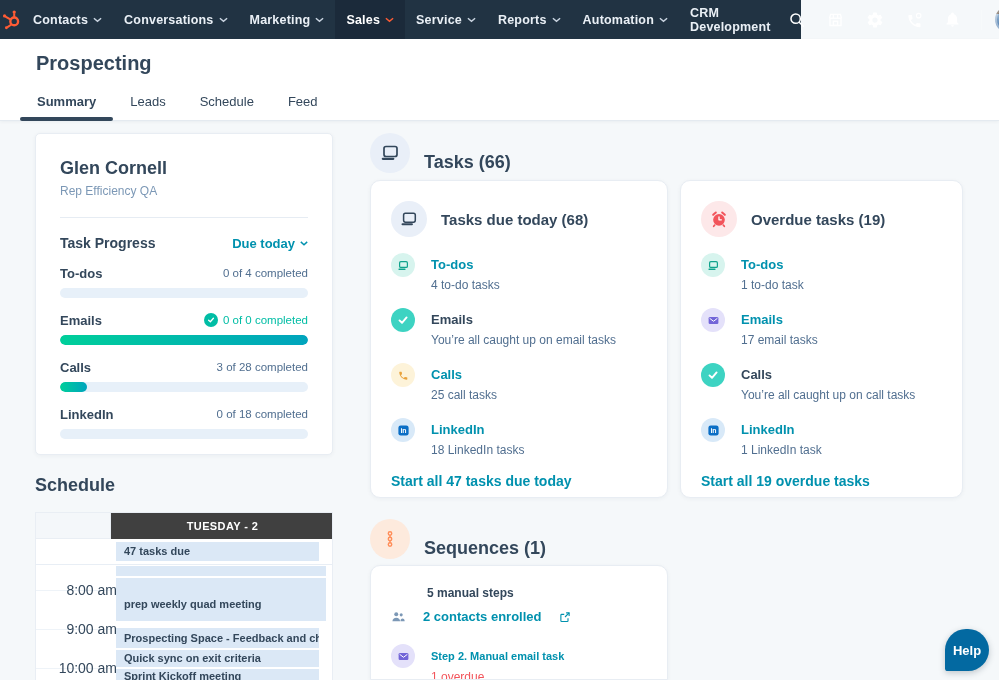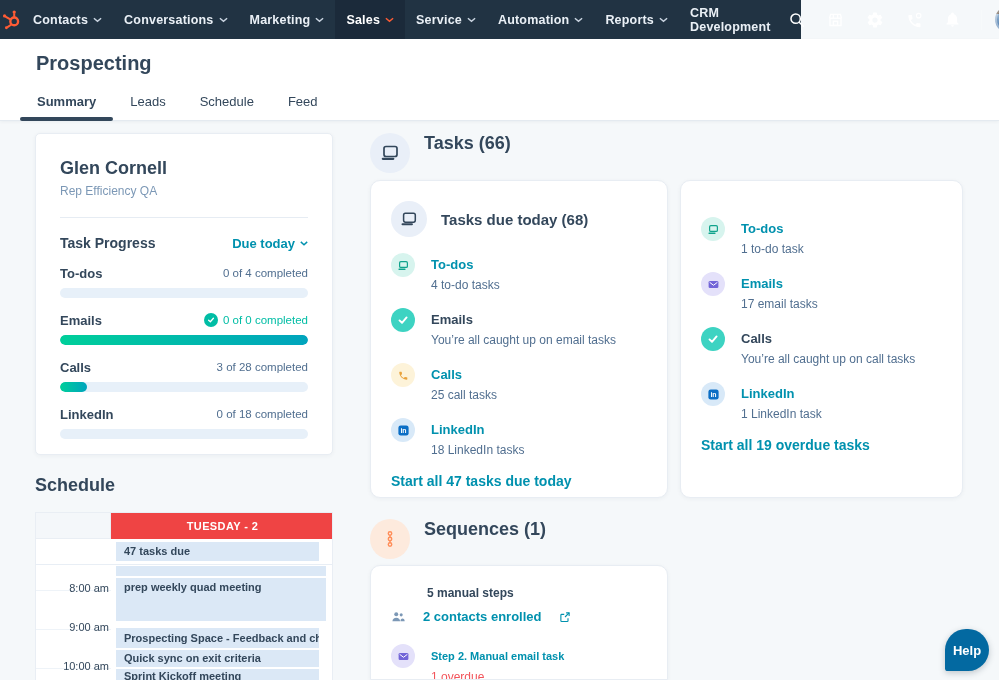--- a/index.html
+++ b/index.html
@@ -50,28 +50,28 @@
   .p-status { font-size:11.5px; color:#516f90; display:flex; align-items:center; gap:5px; }
   .p-row.complete .p-status { color:#00bda5; }
   .p-bar { margin-top:7px; height:10px; border-radius:5px; background:#e7f0f9; overflow:hidden; }
   .p-fill { height:100%; border-radius:5px; background:linear-gradient(90deg,#00cf9a 0%,#00a4bd 100%); }
   .mini-check { width:14px; height:14px; border-radius:50%; background:#00bda5; display:flex; align-items:center; justify-content:center; }
 
   
   .schedule-title { position:absolute; left:35px; top:354px; font-size:18px; font-weight:700; color:#33475b; }
   .schedule { position:absolute; left:35px; top:391px; width:298px; height:168px; background:#fff; border:1px solid #e9eef4; border-bottom:none; overflow:hidden; }
   .sch-corner { position:absolute; left:0; top:0; width:75px; height:26px; background:#f4f7fa; border-right:1px solid #e9eef4; border-bottom:1px solid #e9eef4; }
-  .sch-day { position:absolute; left:75px; top:0; width:223px; height:26px; background:#ef4444; color:#fff; font-size:11px; font-weight:700; letter-spacing:.4px; display:flex; align-items:center; justify-content:center; }
+  .sch-day { position:absolute; left:75px; top:0; width:223px; height:26px; background:#404040; color:#fff; font-size:11px; font-weight:700; letter-spacing:.4px; display:flex; align-items:center; justify-content:center; }
   .sch-sep { position:absolute; left:0; top:51px; width:298px; height:1px; background:#e8eef5; }
   .sch-gutterline { position:absolute; left:0; width:75px; height:1px; background:#eef3f8; }
-  .sch-time { position:absolute; left:8px; width:65px; text-align:right; font-size:11px; color:#33475b; }
+  .sch-time { position:absolute; left:16px; width:65px; text-align:right; font-size:14px; color:#33475b; }
   .chip { position:absolute; background:#dbe8f6; color:#33475b; font-size:11px; font-weight:700; padding-left:8px; overflow:hidden; white-space:nowrap; cursor:pointer; }
 
   
-  .section-head { position:absolute; display:flex; align-items:flex-start; gap:14px; }
+  .section-head { position:absolute; display:flex; align-items:flex-end; gap:14px; }
   .section-circle { width:40px; height:40px; border-radius:50%; display:flex; align-items:center; justify-content:center; }
   .section-title { font-size:18px; font-weight:700; color:#33475b; }
   .circle-blue { background:#e9eff8; color:#33475b; }
   .circle-orange { background:#fdeadd; color:#ff8e59; }
 
   .task-card { position:absolute; top:59px; height:318px; border-radius:10px; padding:20px; overflow:hidden; }
   .task-card .card-head { display:flex; align-items:center; gap:14px; }
   .card-circle { width:36px; height:36px; border-radius:50%; display:flex; align-items:center; justify-content:center; flex:none; }
   .circle-red { background:#fde8e9; }
   .card-title { font-size:15px; font-weight:700; color:#33475b; }
@@ -139,27 +139,27 @@
           <polyline points="1,1 5,4.5 9,1" stroke-width="1.6"></polyline>
         </svg>
     </div>
     <div class="nav-item">
       <span>Service</span>
       <svg class="caret" width="9" height="6" viewBox="0 0 10 6" fill="none">
           <polyline points="1,1 5,4.5 9,1" stroke-width="1.6"></polyline>
         </svg>
     </div>
     <div class="nav-item">
+      <span>Reports</span>
+      <svg class="caret" width="9" height="6" viewBox="0 0 10 6" fill="none">
+          <polyline points="1,1 5,4.5 9,1" stroke-width="1.6"></polyline>
+        </svg>
+    </div>
+    <div class="nav-item">
       <span>Automation</span>
-      <svg class="caret" width="9" height="6" viewBox="0 0 10 6" fill="none">
-          <polyline points="1,1 5,4.5 9,1" stroke-width="1.6"></polyline>
-        </svg>
-    </div>
-    <div class="nav-item">
-      <span>Reports</span>
       <svg class="caret" width="9" height="6" viewBox="0 0 10 6" fill="none">
           <polyline points="1,1 5,4.5 9,1" stroke-width="1.6"></polyline>
         </svg>
     </div>
     <div class="nav-item">
       <span>CRM Development</span>
     </div>
   </div>
   <div class="nav-right">
     <span class="nav-icon">
@@ -279,21 +279,21 @@
     <div class="sch-day">TUESDAY - 2</div>
     <div class="chip" style="left:80px; top:29px; width:203px; height:19px; line-height:19px;">47 tasks due</div>
     <div class="sch-sep"></div>
     <div class="sch-gutterline" style="top:77px"></div>
     <div class="sch-gutterline" style="top:116px"></div>
     <div class="sch-gutterline" style="top:155px"></div>
     <div class="sch-time" style="top:69px">8:00 am</div>
     <div class="sch-time" style="top:108px">9:00 am</div>
     <div class="sch-time" style="top:147px">10:00 am</div>
     <div class="chip" style="left:80px; top:53px; width:210px; height:10px;"></div>
-    <div class="chip" style="left:80px; top:65px; width:210px; height:43px; padding-top:3px;">prep weekly quad meeting</div>
+    <div class="chip" style="left:80px; top:65px; width:210px; height:43px; padding-top:20px;">prep weekly quad meeting</div>
     <div class="chip" style="left:80px; top:115px; width:203px; height:20px; line-height:20px;">Prospecting Space - Feedback and chat</div>
     <div class="chip" style="left:80px; top:137px; width:203px; height:17px; line-height:17px;">Quick sync on exit criteria</div>
     <div class="chip" style="left:80px; top:156px; width:203px; height:16px; line-height:14px;">Sprint Kickoff meeting</div>
   </div>
 
   <div class="section-head" style="left:370px; top:12px;">
     <span class="section-circle circle-blue">
       <svg width="20" height="20" viewBox="0 0 20 20" fill="none" stroke="#33475b" stroke-width="1.7">
         <rect x="4" y="3.5" width="13" height="10" rx="2"></rect>
         <path d="M2.8 15.8 h10.5" stroke-linecap="round" stroke-width="2.2"></path>
@@ -357,20 +357,32 @@
         <span>
           <div class="t-label">LinkedIn</div>
           <div class="t-sub">18 LinkedIn tasks</div>
         </span>
       </div>
     </div>
     <div class="card-footer-link">Start all 47 tasks due today</div>
   </div>
 
   <div class="card task-card" style="left:680px; width:283px;">
+    <div class="card-head">
+      <span class="card-circle circle-red">
+        <svg width="20" height="20" viewBox="0 0 24 24" fill="none">
+          <path d="M5 7 L8.2 4.2" stroke="#f2545b" stroke-width="2.4" stroke-linecap="round"></path>
+          <path d="M19 7 L15.8 4.2" stroke="#f2545b" stroke-width="2.4" stroke-linecap="round"></path>
+          <circle cx="12" cy="13" r="7" fill="#f2545b"></circle>
+          <path d="M12 13 V9.6 M12 13 h2.8" stroke="#fff" stroke-width="1.6" stroke-linecap="round"></path>
+          <path d="M6.8 19.3 L5.6 20.7 M17.2 19.3 L18.4 20.7" stroke="#f2545b" stroke-width="2" stroke-linecap="round"></path>
+        </svg>
+      </span>
+      <span class="card-title">Overdue tasks (19)</span>
+    </div>
     <div class="t-items">
       <div class="t-item">
         <span class="item-circle ic-todo">
           <svg width="13" height="13" viewBox="0 0 20 20" fill="none" stroke="currentColor" stroke-width="1.9">
               <rect x="4" y="4" width="12" height="9" rx="2"></rect>
               <path d="M3.2 15.8 h9" stroke-linecap="round" stroke-width="2.2"></path>
             </svg>
         </span>
         <span>
           <div class="t-label">To-dos</div>

